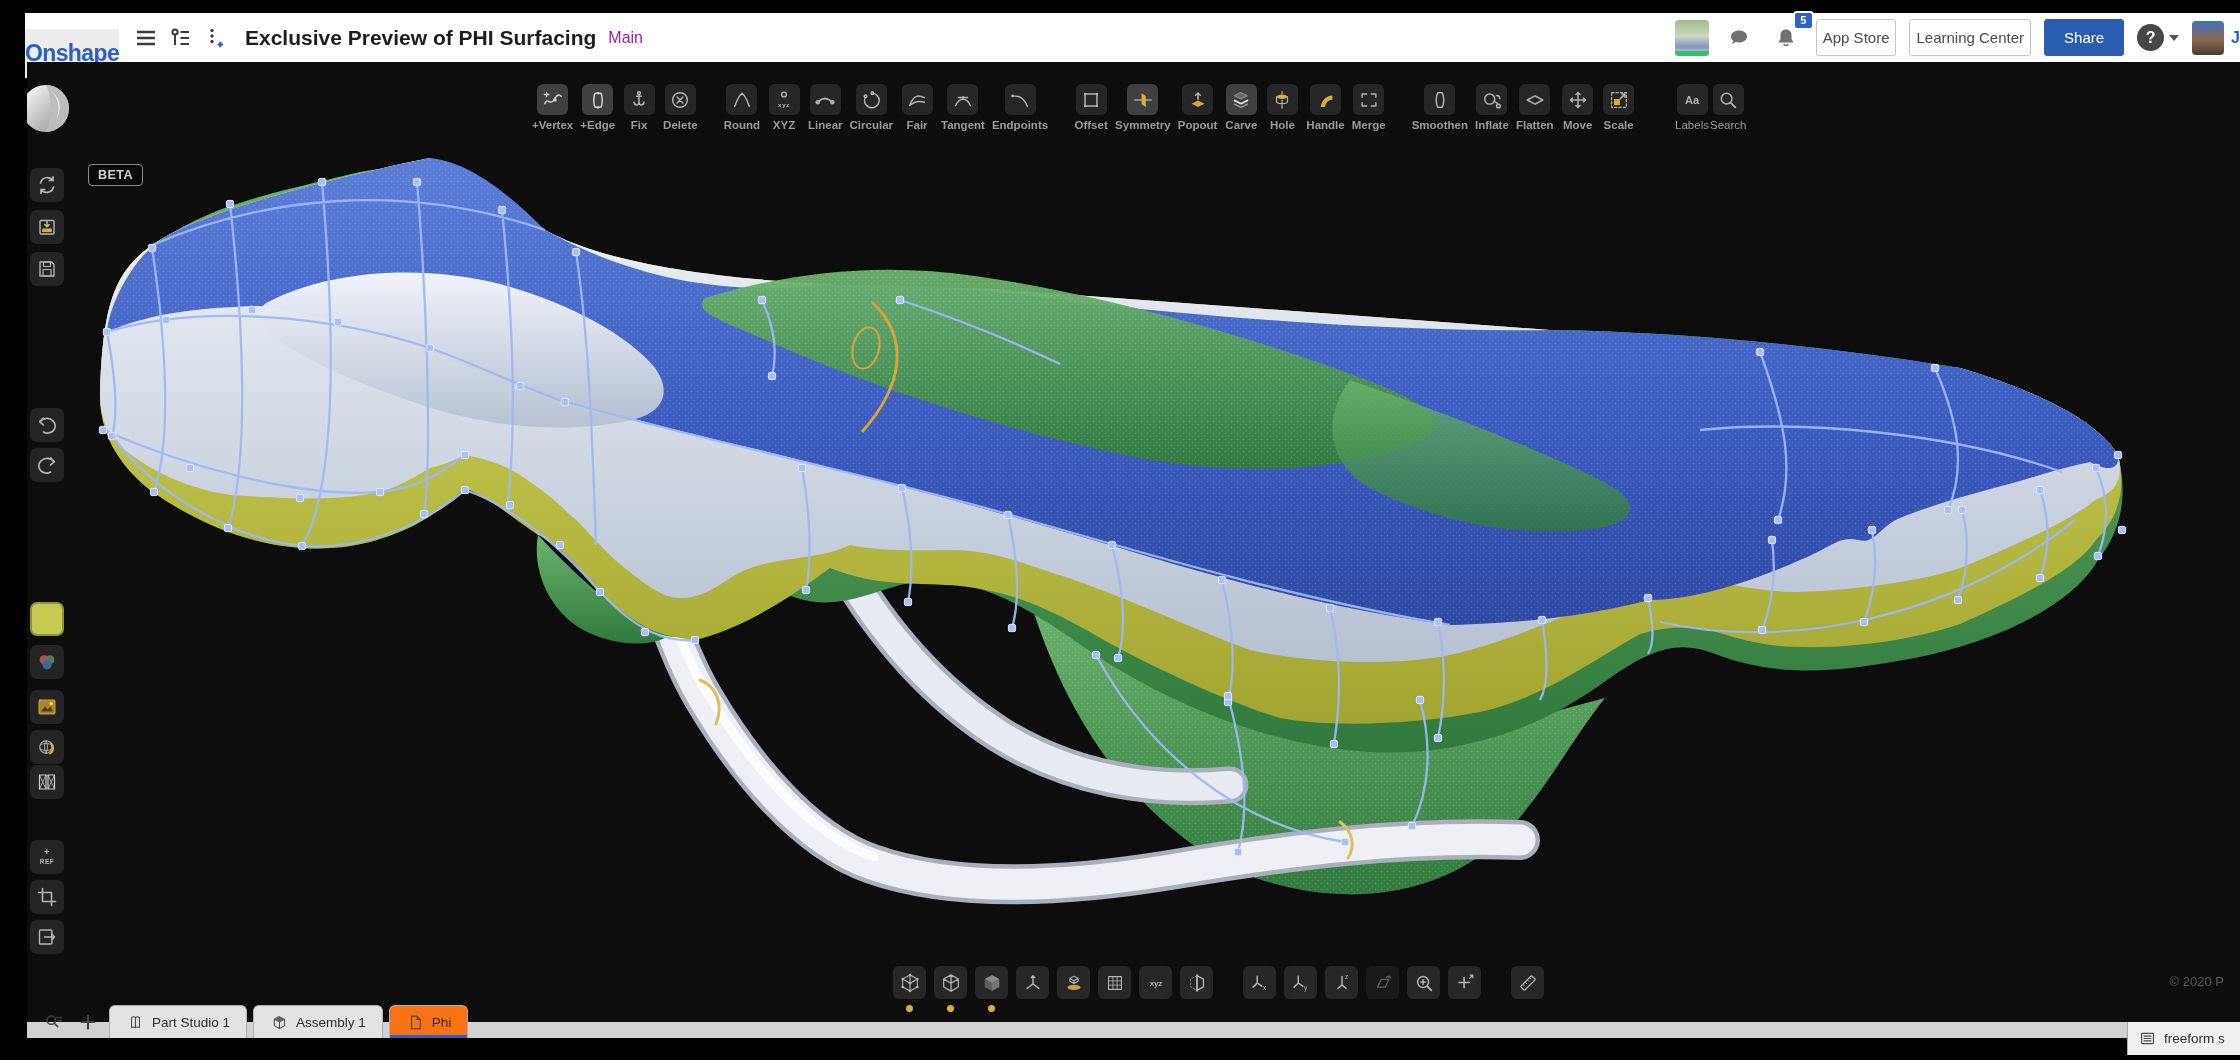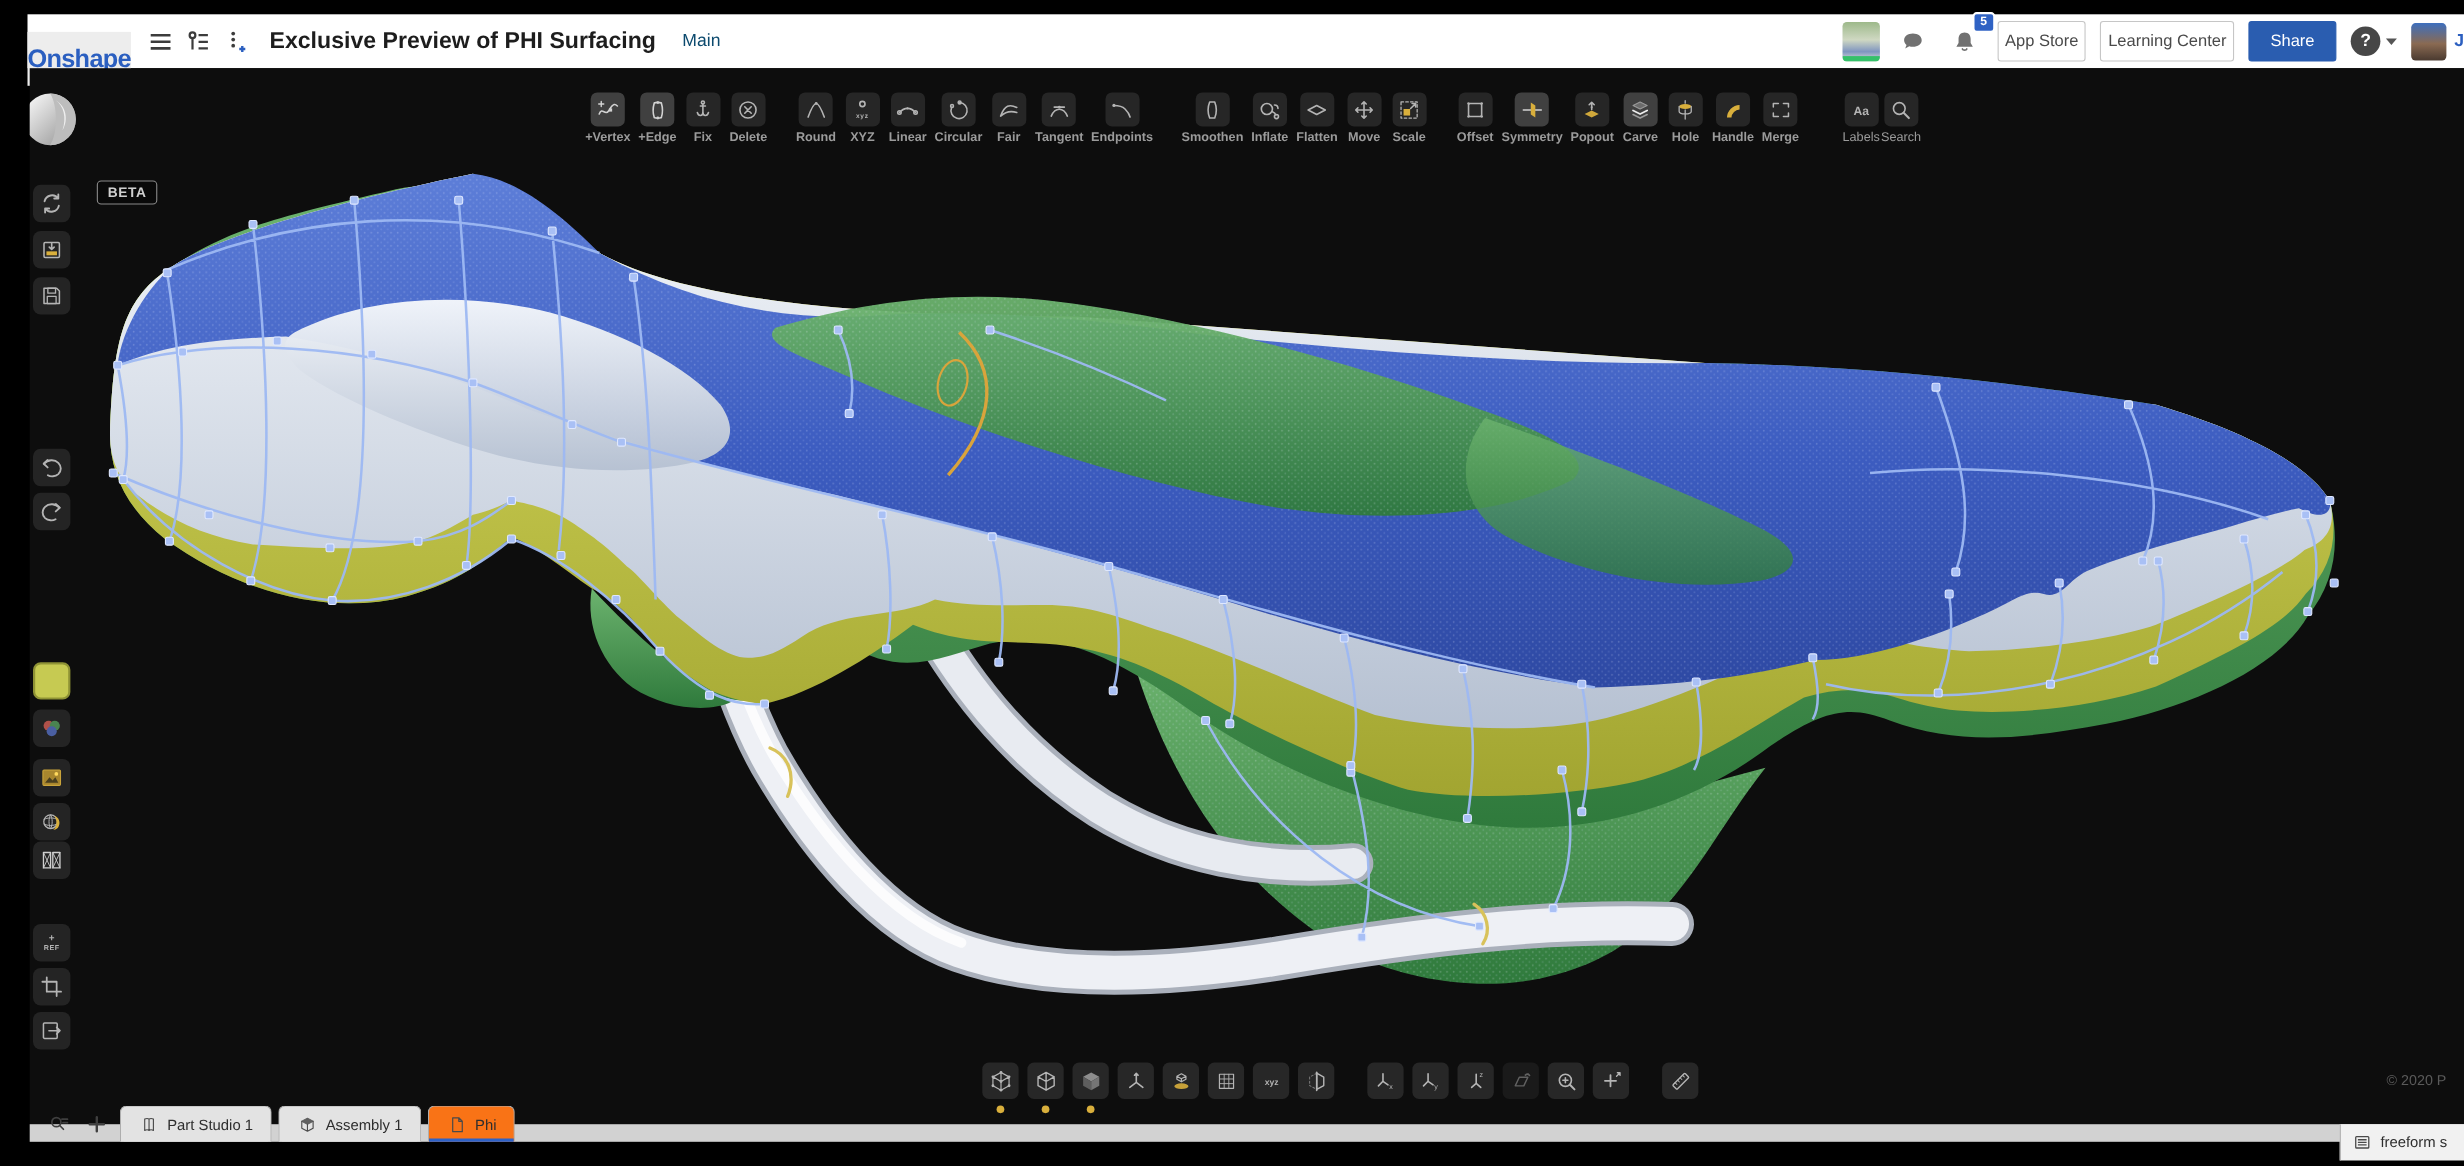--- a/index.html
+++ b/index.html
@@ -9,21 +9,21 @@
   
   .header { position:absolute; left:25px; top:13px; width:2215px; height:49px;
     background:#fff; display:flex; align-items:center; }
   .logo-block { width:94px; height:49px; background:#ededed; display:flex;
     align-items:center; justify-content:center; flex:none;margin-top:32px; }
   .logo-text { color:#2b5fc0; font-size:23px; font-weight:bold; letter-spacing:-0.6px; }
   .hbtn { width:34px; height:36px; display:flex; align-items:center; justify-content:center;
     color:#3c3c3c; flex:none; cursor:pointer; border-radius:3px; }
   .hbtn svg { width:24px; height:24px; }
   .doc-title { font-size:21px; font-weight:bold; color:#1d1d1d; margin-left:14px; white-space:nowrap; }
-  .doc-ws { font-size:16px; color:#0c4a6e; margin-left:24px; }
+  .doc-ws { font-size:16px; color:#a21caf; margin-left:12px; }
   .header-right { position:absolute; right:0; top:0; height:49px; display:flex;
     align-items:center; gap:13px; padding-right:0; }
   .avatar { width:34px; height:36px; border-radius:4px; flex:none; position:relative; overflow:hidden; }
   .avatar.a1 { background:linear-gradient(180deg,#9db98a 0%,#cfd8c2 45%,#7f95c0 75%,#e8e4da 100%); }
   .avatar.a1::after { content:""; position:absolute; left:0; right:0; bottom:0; height:5px; background:#35c06a; }
   .avatar.a2 { width:32px; height:34px; background:linear-gradient(180deg,#3e6fbd 0%,#8a6a52 55%,#4a3a30 100%); }
   .chat-ic,.bell-wrap { color:#717171; }
   .bell-wrap { position:relative; }
   .badge { position:absolute; top:-9px; right:-11px; min-width:21px; height:19px;
     background:#2f62c4; color:#fff; border-radius:4px; border:2px solid #fff;
@@ -584,76 +584,20 @@
             </svg>
           </div>
           <div class="tb-label">Endpoints</div>
         </div>
       </div>
       <div class="tb-group">
         <div class="tb-item">
           <div class="tb-btn">
             <svg class="ic" viewBox="0 0 24 24">
               <g fill="none" stroke="currentColor" stroke-width="1.6" stroke-linecap="round" stroke-linejoin="round">
-                <path d="M9.5 4 C7.5 9 7.5 15 9.5 20 L14.5 20 C16.5 15 16.5 9 14.5 4 Z"></path>
-              </g>
-            </svg>
-          </div>
-          <div class="tb-label">Smoothen</div>
-        </div>
-        <div class="tb-item">
-          <div class="tb-btn">
-            <svg class="ic" viewBox="0 0 24 24">
-              <g fill="none" stroke="currentColor" stroke-width="1.6" stroke-linecap="round" stroke-linejoin="round">
-                <circle cx="9.5" cy="11" r="5.5"></circle>
-                <path d="M14.5 13.5 C17 14.5 18 15.5 18.5 17 M17 7 C19 7 20.5 8.5 20.5 10.5"></path>
-                <circle cx="19" cy="18.5" r="2"></circle>
-              </g>
-            </svg>
-          </div>
-          <div class="tb-label">Inflate</div>
-        </div>
-        <div class="tb-item">
-          <div class="tb-btn">
-            <svg class="ic" viewBox="0 0 24 24">
-              <g fill="none" stroke="currentColor" stroke-width="1.6" stroke-linecap="round" stroke-linejoin="round">
-                <path d="M12 7.5 L20.5 12 L12 16.5 L3.5 12 Z"></path>
-              </g>
-            </svg>
-          </div>
-          <div class="tb-label">Flatten</div>
-        </div>
-        <div class="tb-item">
-          <div class="tb-btn">
-            <svg class="ic" viewBox="0 0 24 24">
-              <g fill="none" stroke="currentColor" stroke-width="1.6" stroke-linecap="round" stroke-linejoin="round">
-                <path d="M12 4 V20 M4 12 H20 M9.8 6 L12 3.8 L14.2 6 M9.8 18 L12 20.2 L14.2 18 M6 9.8 L3.8 12 L6 14.2 M18 9.8 L20.2 12 L18 14.2"></path>
-              </g>
-            </svg>
-          </div>
-          <div class="tb-label">Move</div>
-        </div>
-        <div class="tb-item">
-          <div class="tb-btn">
-            <svg class="ic" viewBox="0 0 24 24">
-              <g fill="none" stroke="currentColor" stroke-width="1.6" stroke-linecap="round" stroke-linejoin="round">
-                <rect x="4" y="4" width="16" height="16" stroke-dasharray="2.5 2.2" stroke-width="1.3"></rect>
-                <rect x="6.5" y="11" width="6.5" height="6.5" fill="#d9af3c" stroke="none"></rect>
-                <path d="M13.5 10.5 L18.5 5.5 M15 5.5 H18.5 V9"></path>
-              </g>
-            </svg>
-          </div>
-          <div class="tb-label">Scale</div>
-        </div>
-      </div>
-      <div class="tb-group">
-        <div class="tb-item">
-          <div class="tb-btn">
-            <svg class="ic" viewBox="0 0 24 24">
-              <g fill="none" stroke="currentColor" stroke-width="1.6" stroke-linecap="round" stroke-linejoin="round">
                 <rect x="5.5" y="5.5" width="13" height="13" rx="1.5"></rect>
                 <circle cx="5.5" cy="5.5" r="1.3" fill="currentColor" stroke="none"></circle>
                 <circle cx="18.5" cy="5.5" r="1.3" fill="currentColor" stroke="none"></circle>
                 <circle cx="5.5" cy="18.5" r="1.3" fill="currentColor" stroke="none"></circle>
                 <circle cx="18.5" cy="18.5" r="1.3" fill="currentColor" stroke="none"></circle>
               </g>
             </svg>
           </div>
           <div class="tb-label">Offset</div>
         </div>
@@ -715,20 +659,76 @@
         </div>
         <div class="tb-item">
           <div class="tb-btn">
             <svg class="ic" viewBox="0 0 24 24">
               <g fill="none" stroke="currentColor" stroke-width="1.6" stroke-linecap="round" stroke-linejoin="round">
                 <path d="M4.5 9 V5.5 H9.5 M14.5 5.5 H19.5 V9 M19.5 15 V18.5 H14.5 M9.5 18.5 H4.5 V15" stroke-width="1.5"></path>
               </g>
             </svg>
           </div>
           <div class="tb-label">Merge</div>
+        </div>
+      </div>
+      <div class="tb-group">
+        <div class="tb-item">
+          <div class="tb-btn">
+            <svg class="ic" viewBox="0 0 24 24">
+              <g fill="none" stroke="currentColor" stroke-width="1.6" stroke-linecap="round" stroke-linejoin="round">
+                <path d="M9.5 4 C7.5 9 7.5 15 9.5 20 L14.5 20 C16.5 15 16.5 9 14.5 4 Z"></path>
+              </g>
+            </svg>
+          </div>
+          <div class="tb-label">Smoothen</div>
+        </div>
+        <div class="tb-item">
+          <div class="tb-btn">
+            <svg class="ic" viewBox="0 0 24 24">
+              <g fill="none" stroke="currentColor" stroke-width="1.6" stroke-linecap="round" stroke-linejoin="round">
+                <circle cx="9.5" cy="11" r="5.5"></circle>
+                <path d="M14.5 13.5 C17 14.5 18 15.5 18.5 17 M17 7 C19 7 20.5 8.5 20.5 10.5"></path>
+                <circle cx="19" cy="18.5" r="2"></circle>
+              </g>
+            </svg>
+          </div>
+          <div class="tb-label">Inflate</div>
+        </div>
+        <div class="tb-item">
+          <div class="tb-btn">
+            <svg class="ic" viewBox="0 0 24 24">
+              <g fill="none" stroke="currentColor" stroke-width="1.6" stroke-linecap="round" stroke-linejoin="round">
+                <path d="M12 7.5 L20.5 12 L12 16.5 L3.5 12 Z"></path>
+              </g>
+            </svg>
+          </div>
+          <div class="tb-label">Flatten</div>
+        </div>
+        <div class="tb-item">
+          <div class="tb-btn">
+            <svg class="ic" viewBox="0 0 24 24">
+              <g fill="none" stroke="currentColor" stroke-width="1.6" stroke-linecap="round" stroke-linejoin="round">
+                <path d="M12 4 V20 M4 12 H20 M9.8 6 L12 3.8 L14.2 6 M9.8 18 L12 20.2 L14.2 18 M6 9.8 L3.8 12 L6 14.2 M18 9.8 L20.2 12 L18 14.2"></path>
+              </g>
+            </svg>
+          </div>
+          <div class="tb-label">Move</div>
+        </div>
+        <div class="tb-item">
+          <div class="tb-btn">
+            <svg class="ic" viewBox="0 0 24 24">
+              <g fill="none" stroke="currentColor" stroke-width="1.6" stroke-linecap="round" stroke-linejoin="round">
+                <rect x="4" y="4" width="16" height="16" stroke-dasharray="2.5 2.2" stroke-width="1.3"></rect>
+                <rect x="6.5" y="11" width="6.5" height="6.5" fill="#d9af3c" stroke="none"></rect>
+                <path d="M13.5 10.5 L18.5 5.5 M15 5.5 H18.5 V9"></path>
+              </g>
+            </svg>
+          </div>
+          <div class="tb-label">Scale</div>
         </div>
       </div>
     </div>
   <div class="tb-right" id="tb-right">
       <div class="tb-item">
         <div class="tb-btn">
           <svg class="ic" viewBox="0 0 24 24">
             <g fill="none" stroke="currentColor" stroke-width="1.6" stroke-linecap="round" stroke-linejoin="round">
               <text x="12" y="16.5" font-size="12" font-weight="bold" text-anchor="middle" fill="currentColor" stroke="none">Aa</text>
             </g>

